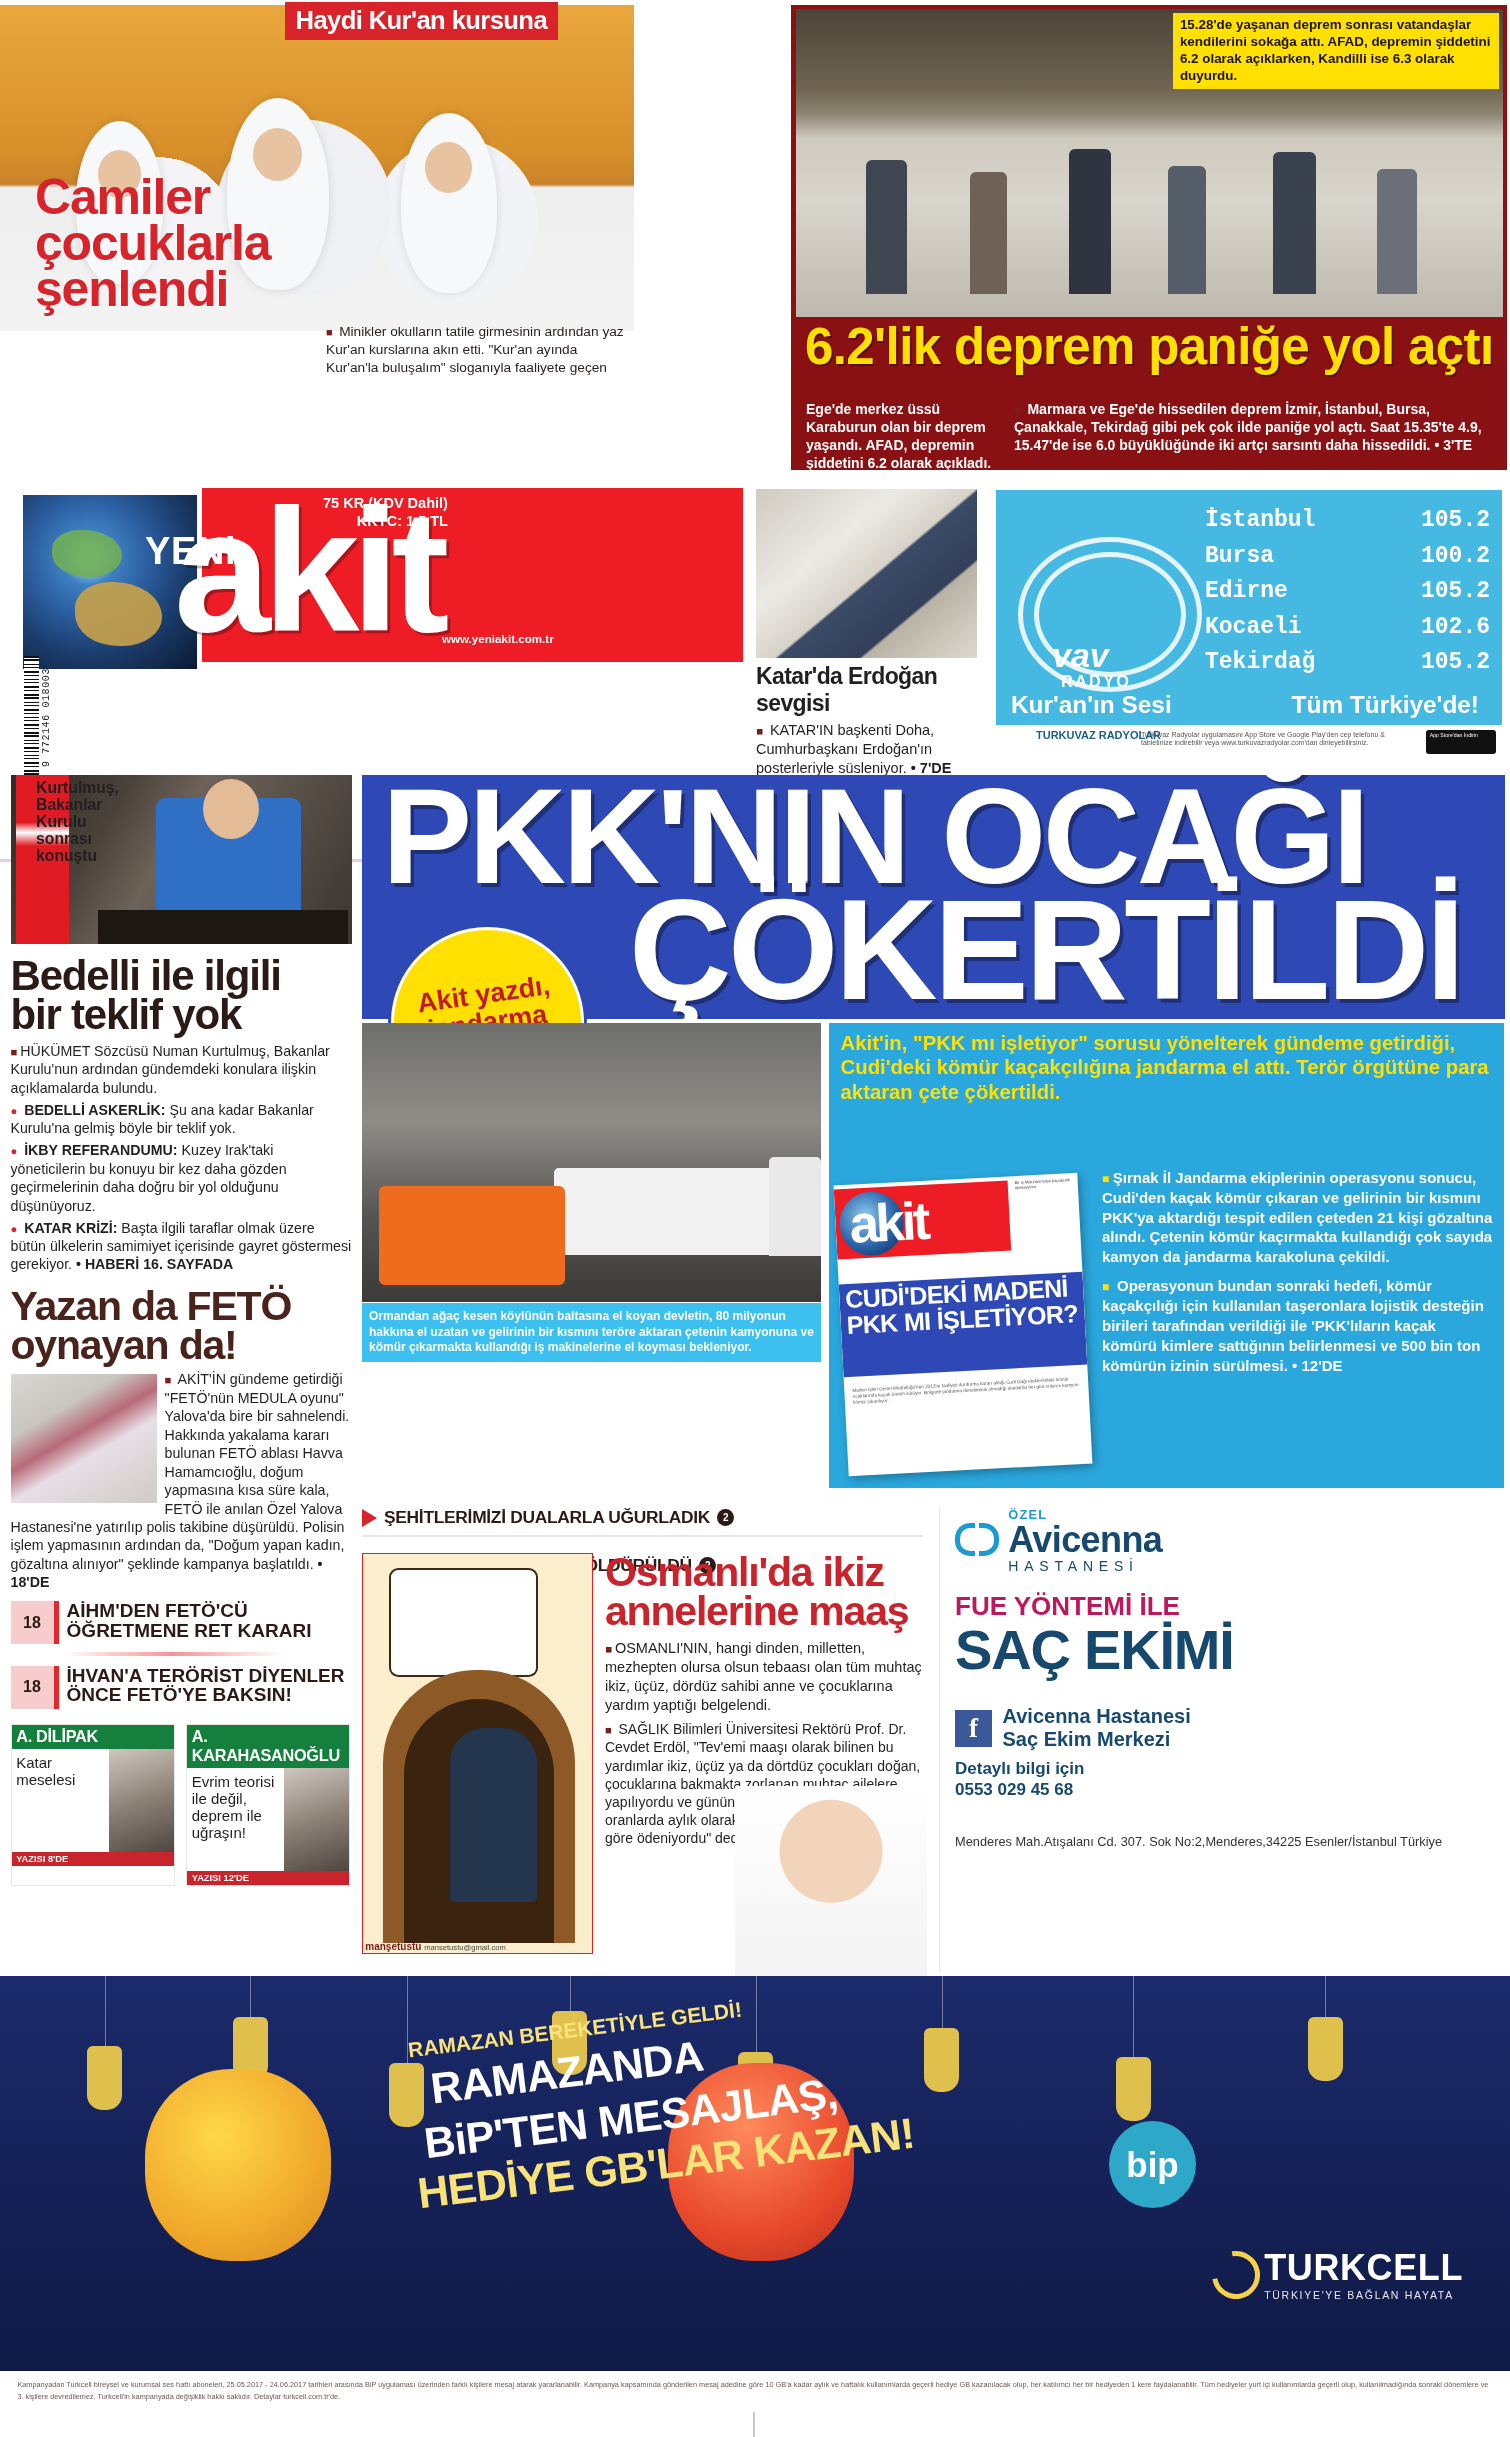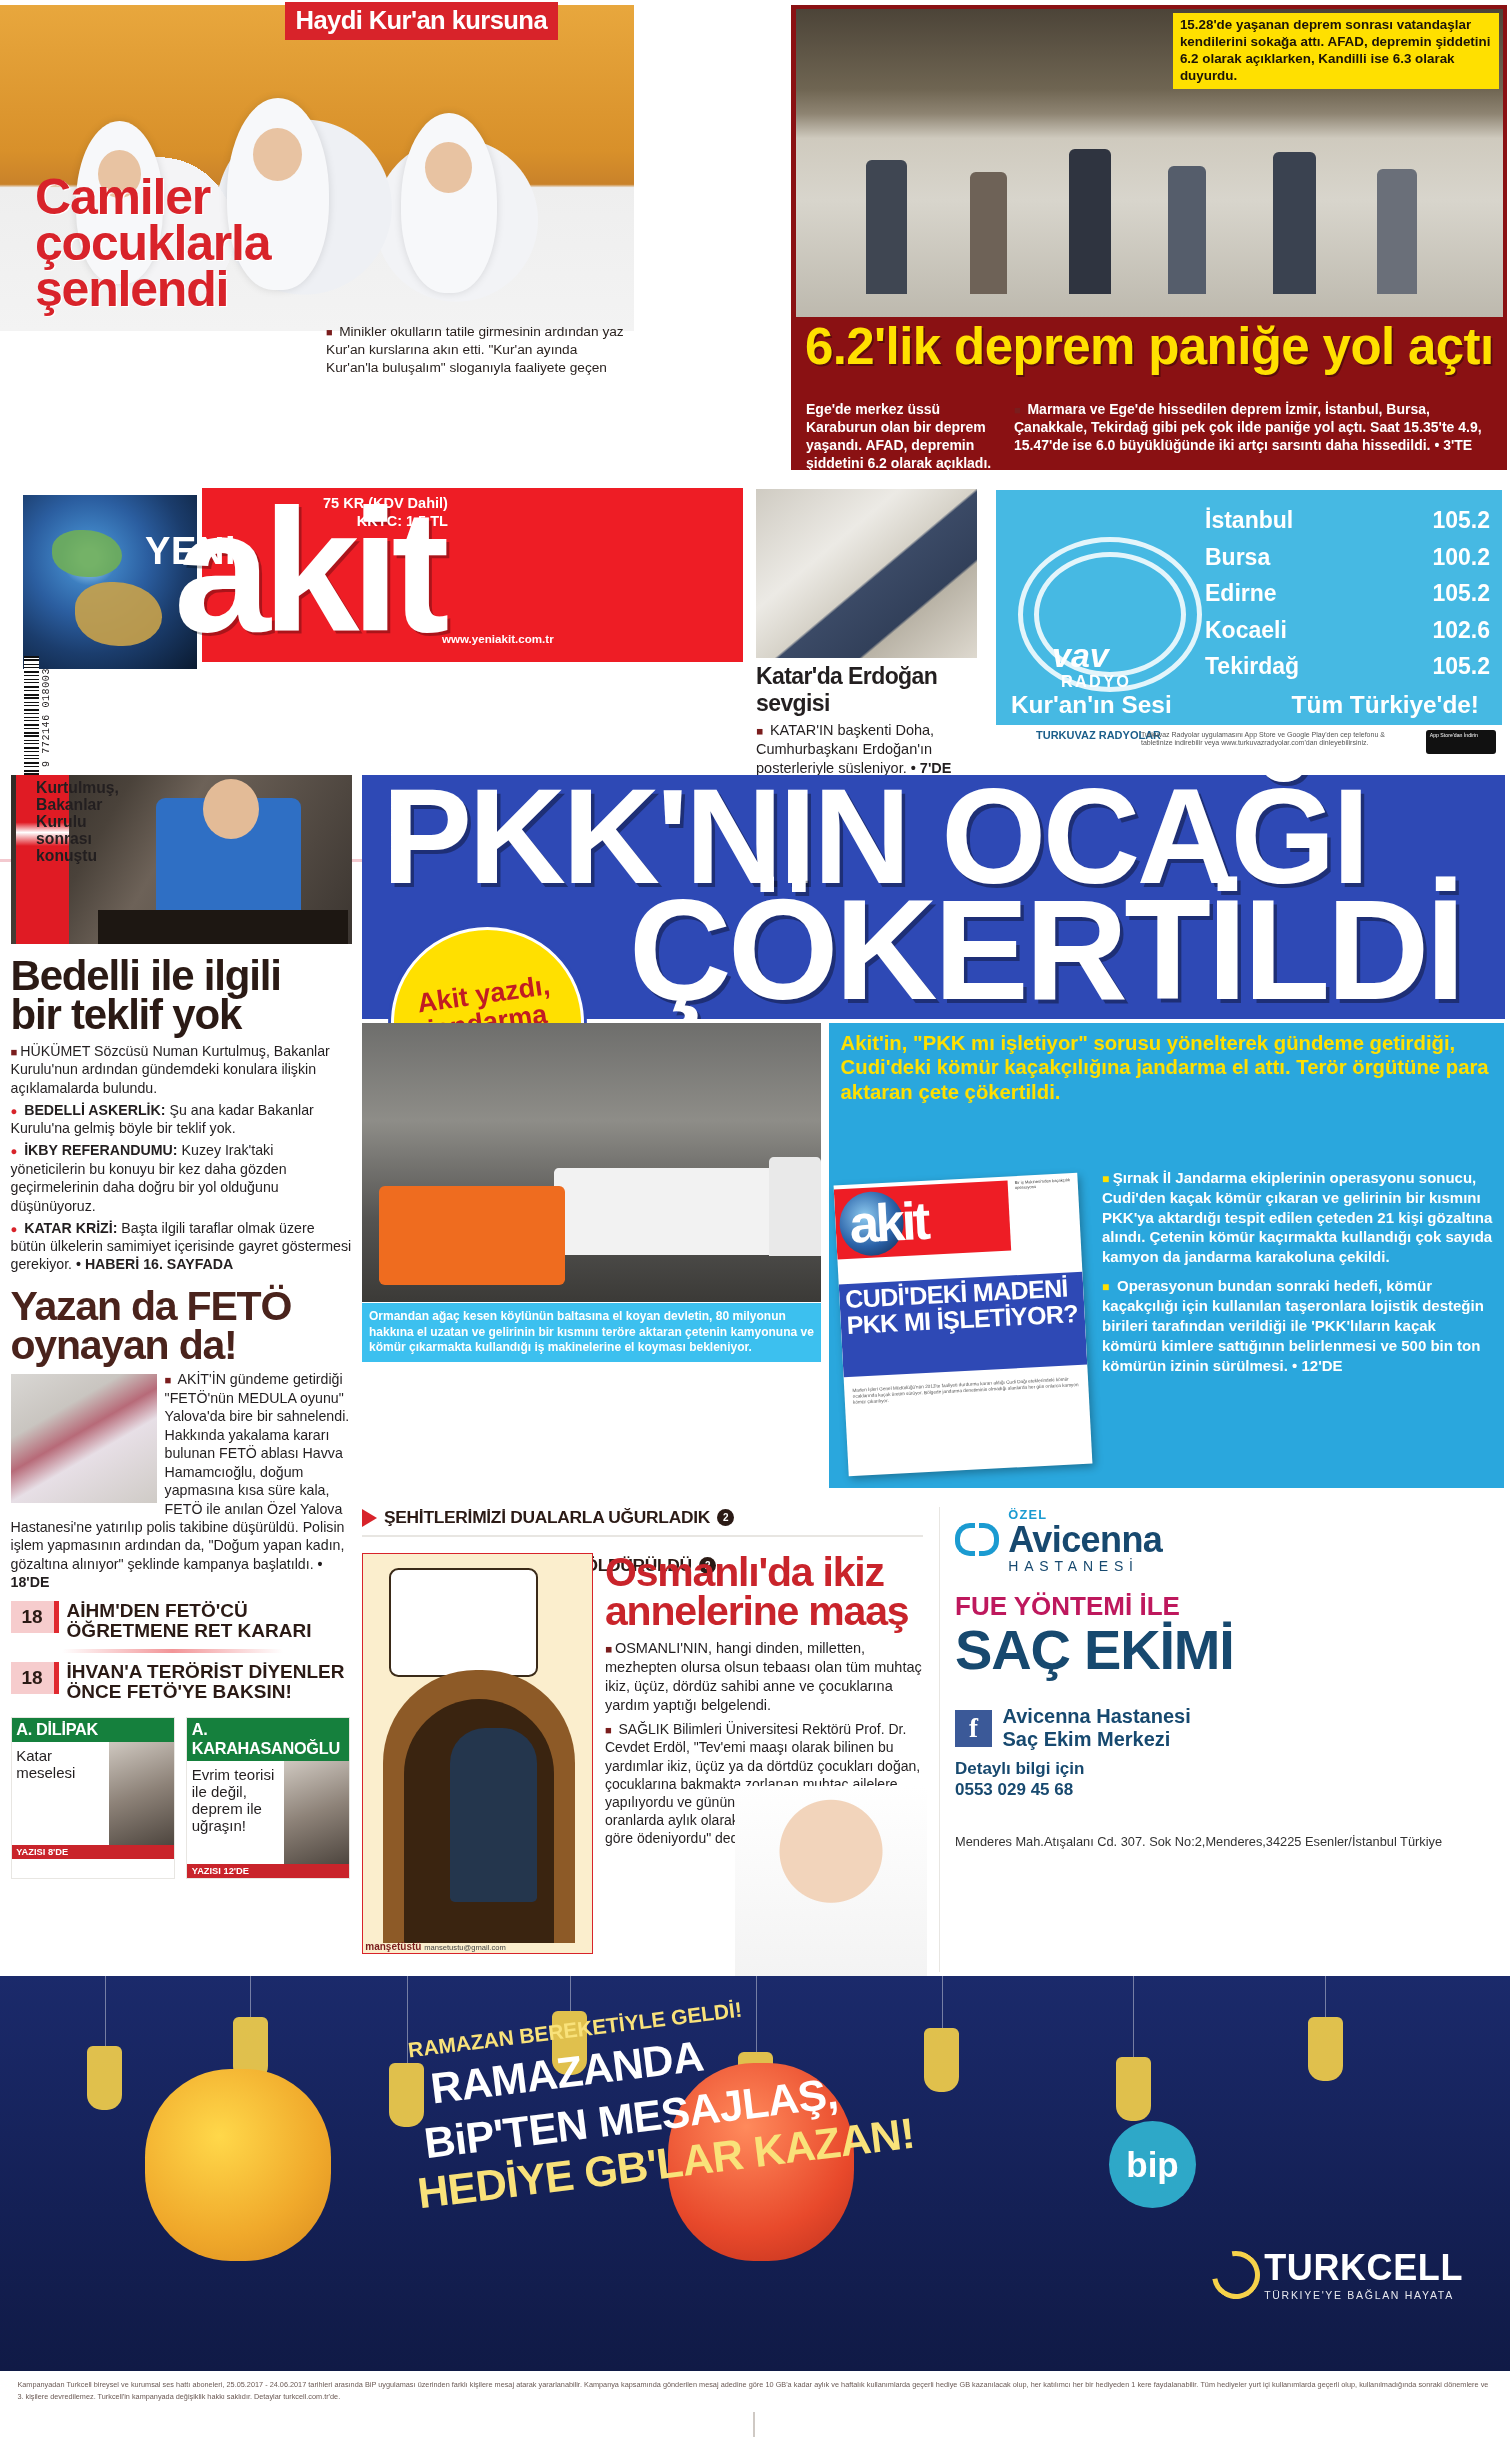--- a/index.html
+++ b/index.html
@@ -68,21 +68,21 @@
   #katar-lead{margin-top:4.7px;font-size:14.5px;line-height:1.3;}
 
   
   #vav{left:995px;top:489px;width:508px;height:273px;background:#46b9e3;
      border:1.7px solid #fff;box-sizing:border-box;overflow:hidden;}
   #vav .ring{position:absolute;border:5.8px solid rgba(255,255,255,.85);border-radius:50%;}
   #vav-logo{left:22px;top:47px;width:174px;height:145px;}
   #vav-word{position:absolute;left:34px;top:99px;color:#fff;font-size:34px;font-style:italic;font-weight:bold;}
   #vav-radyo{position:absolute;left:43px;top:135px;color:#fff;font-size:16.3px;letter-spacing:2.3px;font-weight:bold;}
   #vav-freqs{position:absolute;left:209px;top:12.8px;width:285px;}
-  .freq-row{display:flex;justify-content:space-between;color:#fff;font-size:23px;font-weight:bold;padding:4.7px 0;}
+  .freq-row{display:flex;justify-content:space-between;color:#fff;font-size:23px;font-weight:bold;padding:4.7px 0;font-family:Liberation Mono, monospace;}
   #vav-sesi{position:absolute;left:15px;bottom:42px;color:#fff;font-size:24.4px;font-weight:bold;}
   #vav-tum{position:absolute;right:23px;bottom:42px;color:#fff;font-size:24.4px;font-weight:bold;}
   #vav-foot{position:absolute;left:0;bottom:0;width:100%;height:36px;background:#fff;}
   #vav-foot .tk{position:absolute;left:40px;top:4.7px;font-size:11px;font-weight:bold;color:#1b5e8a;line-height:1.05;}
   #vav-foot .note{position:absolute;left:145px;top:5.8px;width:244px;font-size:7px;color:#555;line-height:1.2;}
   #vav-foot .store{position:absolute;right:5.8px;top:4.7px;width:70px;height:24.4px;background:#111;border-radius:2.9px;
      color:#fff;font-size:5.2px;padding:2.3px 3.5px;box-sizing:border-box;}
 
   
   #main-blue{left:362px;top:775px;width:1143px;height:244px;background:#2e49b5;overflow:hidden;}
@@ -133,22 +133,22 @@
   #lc-title{margin-top:12px;font-size:42px;font-weight:bold;letter-spacing:-1.2px;color:#2b1a15;line-height:.94;}
   #lc-lead{margin-top:7px;font-size:14.2px;line-height:1.3;}
   .lc-item{margin-top:3.5px;font-size:14.2px;line-height:1.3;}
   .lc-item b{font-weight:bold;}
   #fet-title{margin-top:12.8px;font-size:41px;font-weight:bold;letter-spacing:-1.2px;color:#4a231c;line-height:.95;}
   #fet-lead{margin-top:5.8px;font-size:14.2px;line-height:1.3;}
   #fet-photo{float:left;width:146px;height:129px;margin:3.5px 8.1px 2.3px 0;
      background:linear-gradient(150deg,#d9d7d4 0%,#c9c5c0 30%,#b76a78 46%,#e7dfe6 60%,#cfcbc6 100%);}
   #fet-body{font-size:14.2px;line-height:1.3;}
   .promo{display:flex;align-items:flex-start;gap:8.1px;margin-top:9.3px;}
-  .promo .num{width:43px;height:32px;flex:none;background:#f6cccd;border-right:5.8px solid #e0292f;
-     display:flex;align-items:center;justify-content:center;font-size:19px;font-weight:bold;color:#2b1a15;}
+  .promo .num{width:43px;height:43px;flex:none;background:#f6cccd;border-right:5.8px solid #e0292f;
+     display:flex;align-items:center;justify-content:center;font-size:16px;font-weight:bold;color:#2b1a15;}
   .promo .ptext{font-size:19px;font-weight:bold;line-height:1.04;color:#2b1a15;}
   #promo-div{margin:8.1px 0 0 51px;width:221px;height:4.1px;
      background:linear-gradient(90deg,#fff,#f29497,#fff);}
   .cols{display:flex;gap:11.6px;margin-top:15px;}
   .colbox{width:164px;border:1.2px solid #e8e6e2;box-sizing:border-box;}
   .colbox .cname{background:#15803d;color:#fff;font-size:16.3px;font-weight:bold;padding:2.9px 4.7px;letter-spacing:-0.3px;}
   .colbox .cbody{display:flex;height:103px;}
   .colbox .ctitle{flex:1;padding:5.8px 4.7px;font-size:15px;line-height:1.12;}
   .colbox .cpic{width:65px;background:linear-gradient(160deg,#cfc8c0,#8d8278 50%,#4e463f);}
   .colbox .cfoot{background:#c9242b;color:#fff;font-size:9.3px;font-weight:bold;padding:1.7px 4.7px;}

